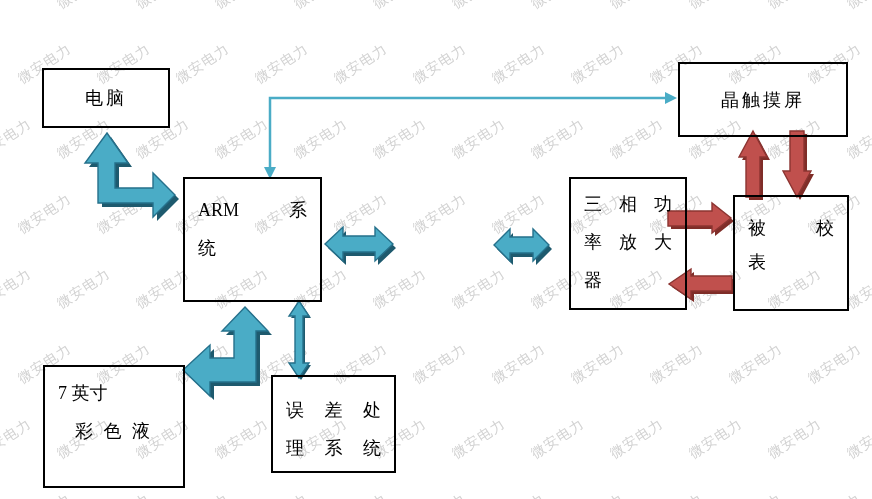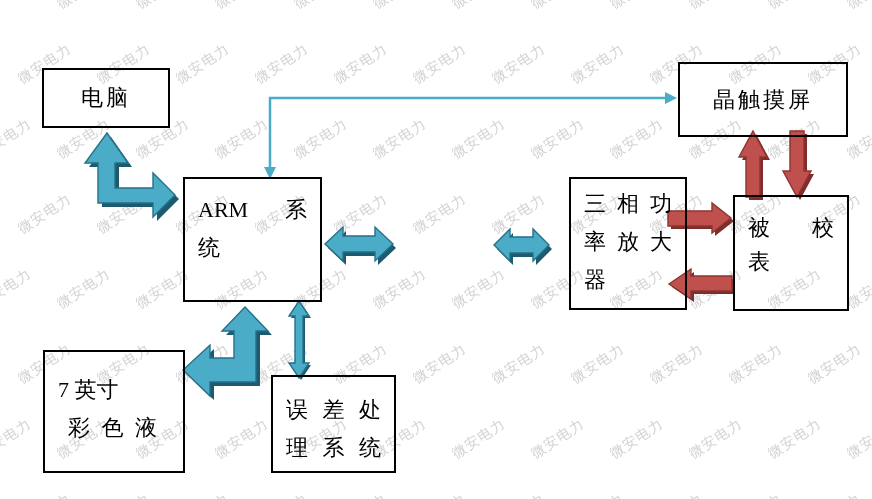--- a/index.html
+++ b/index.html
@@ -30,34 +30,34 @@
   .thin-line{fill:none;stroke:var(--teal,#4aacc6);stroke-width:2.5;}
   .thin-head{fill:var(--teal,#4aacc6);stroke:none;}
   
   .box{
     position:absolute;
     z-index:3;
     box-sizing:border-box;
     border:2px solid var(--box-border,#000000);
     background:transparent;
     color:#000;
-    font-size:22px;
+    font-size:18px;
     padding:0 13px;
   }
   .box .line{line-height:38px;white-space:pre;}
   .justify{text-align:justify;text-align-last:justify;white-space:normal;}
   .center-box{display:flex;align-items:center;justify-content:center;padding:0;}
   .ls3{letter-spacing:3px;}
   .ls4{letter-spacing:4px;}
   #box-arm{padding-top:12px;}
   #box-dds{padding-top:8px;}
   #box-amp{padding-top:6px;}
   #box-mut{padding-top:14px;}
   #box-mut .line{line-height:34px;}
-  #box-touch{padding-top:19px;}
+  #box-touch{padding-top:7px;margin-top:15px;}
   #box-err{padding-top:14px;}
   .tcenter{text-align:center;white-space:normal;}
 </style>
 </head>
 <body>
 
 <div id="canvas">
 
   <div id="watermarks">
       <span class="wm" style="left: -25px; top: -20px;">微安电力</span>

